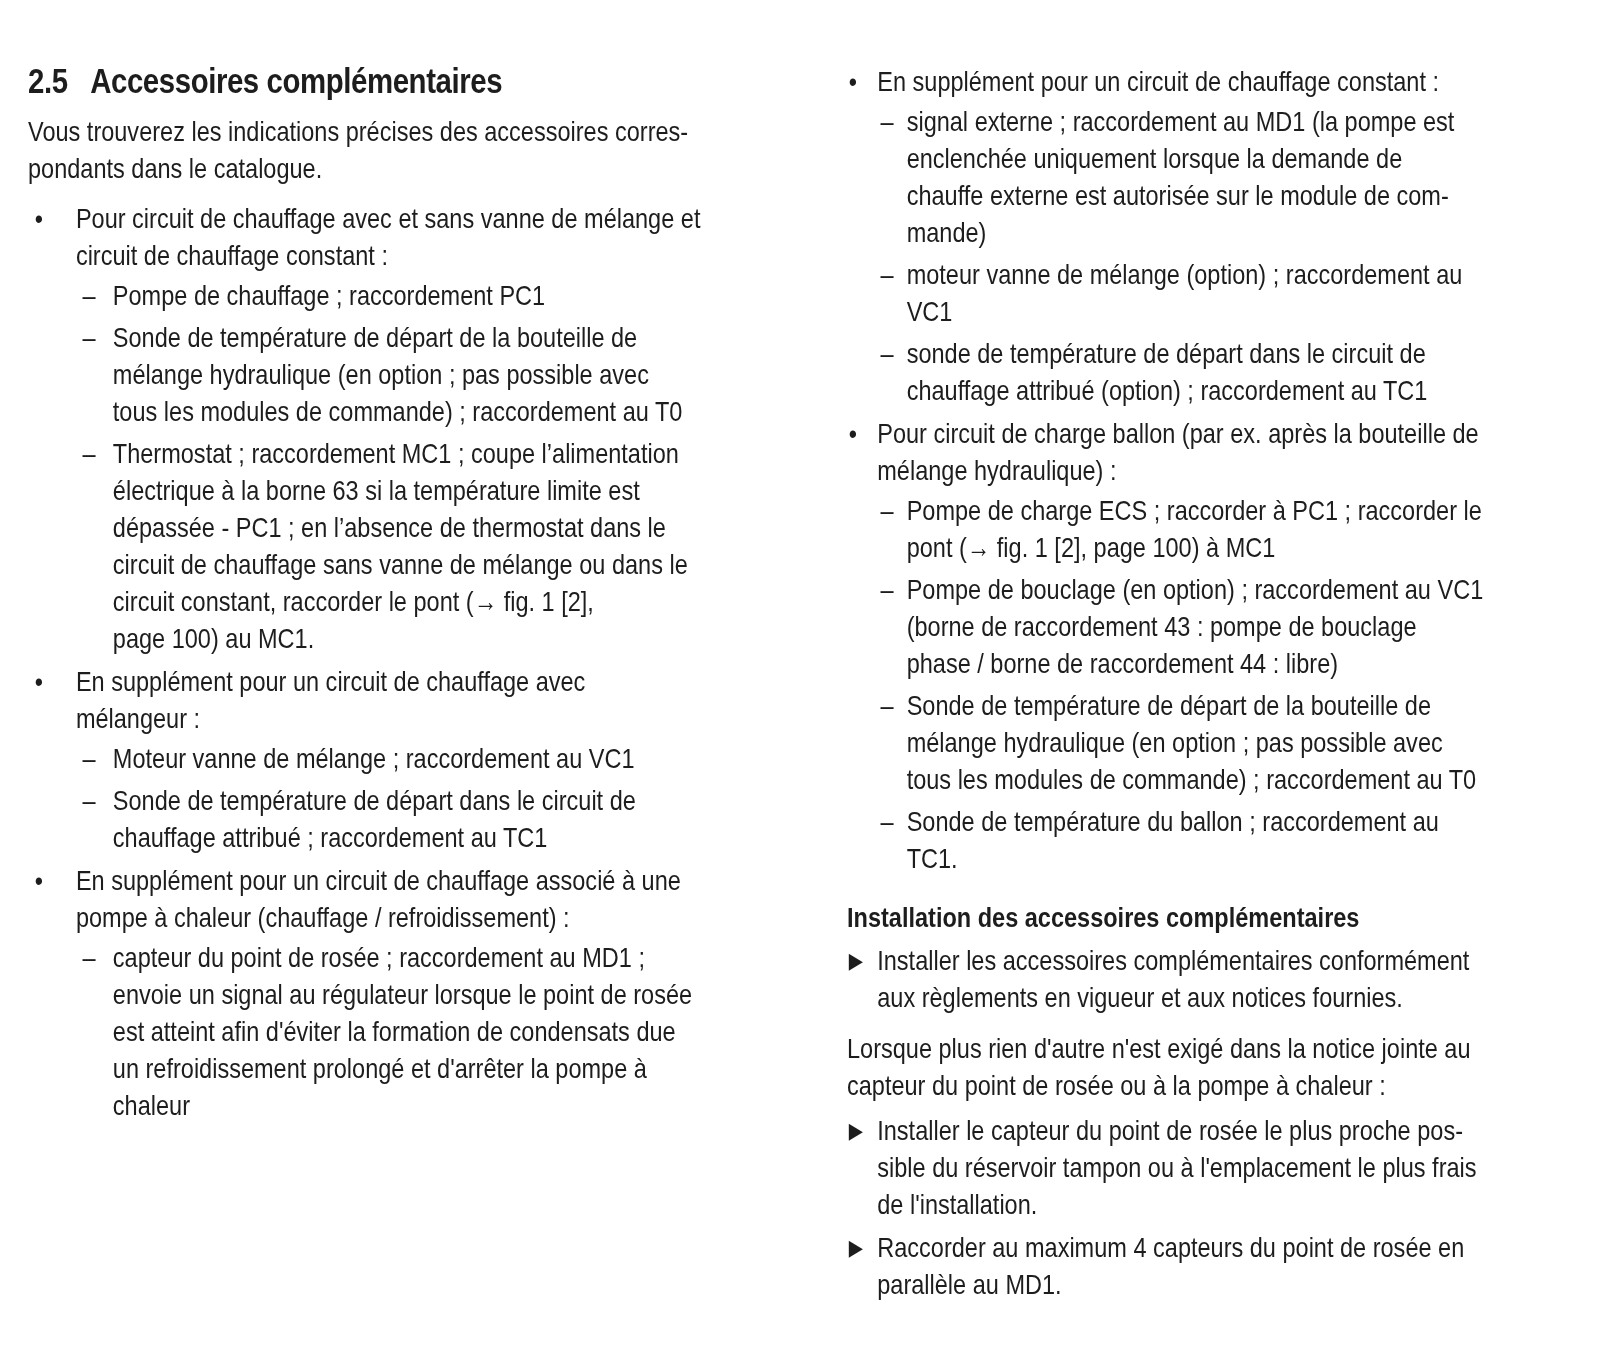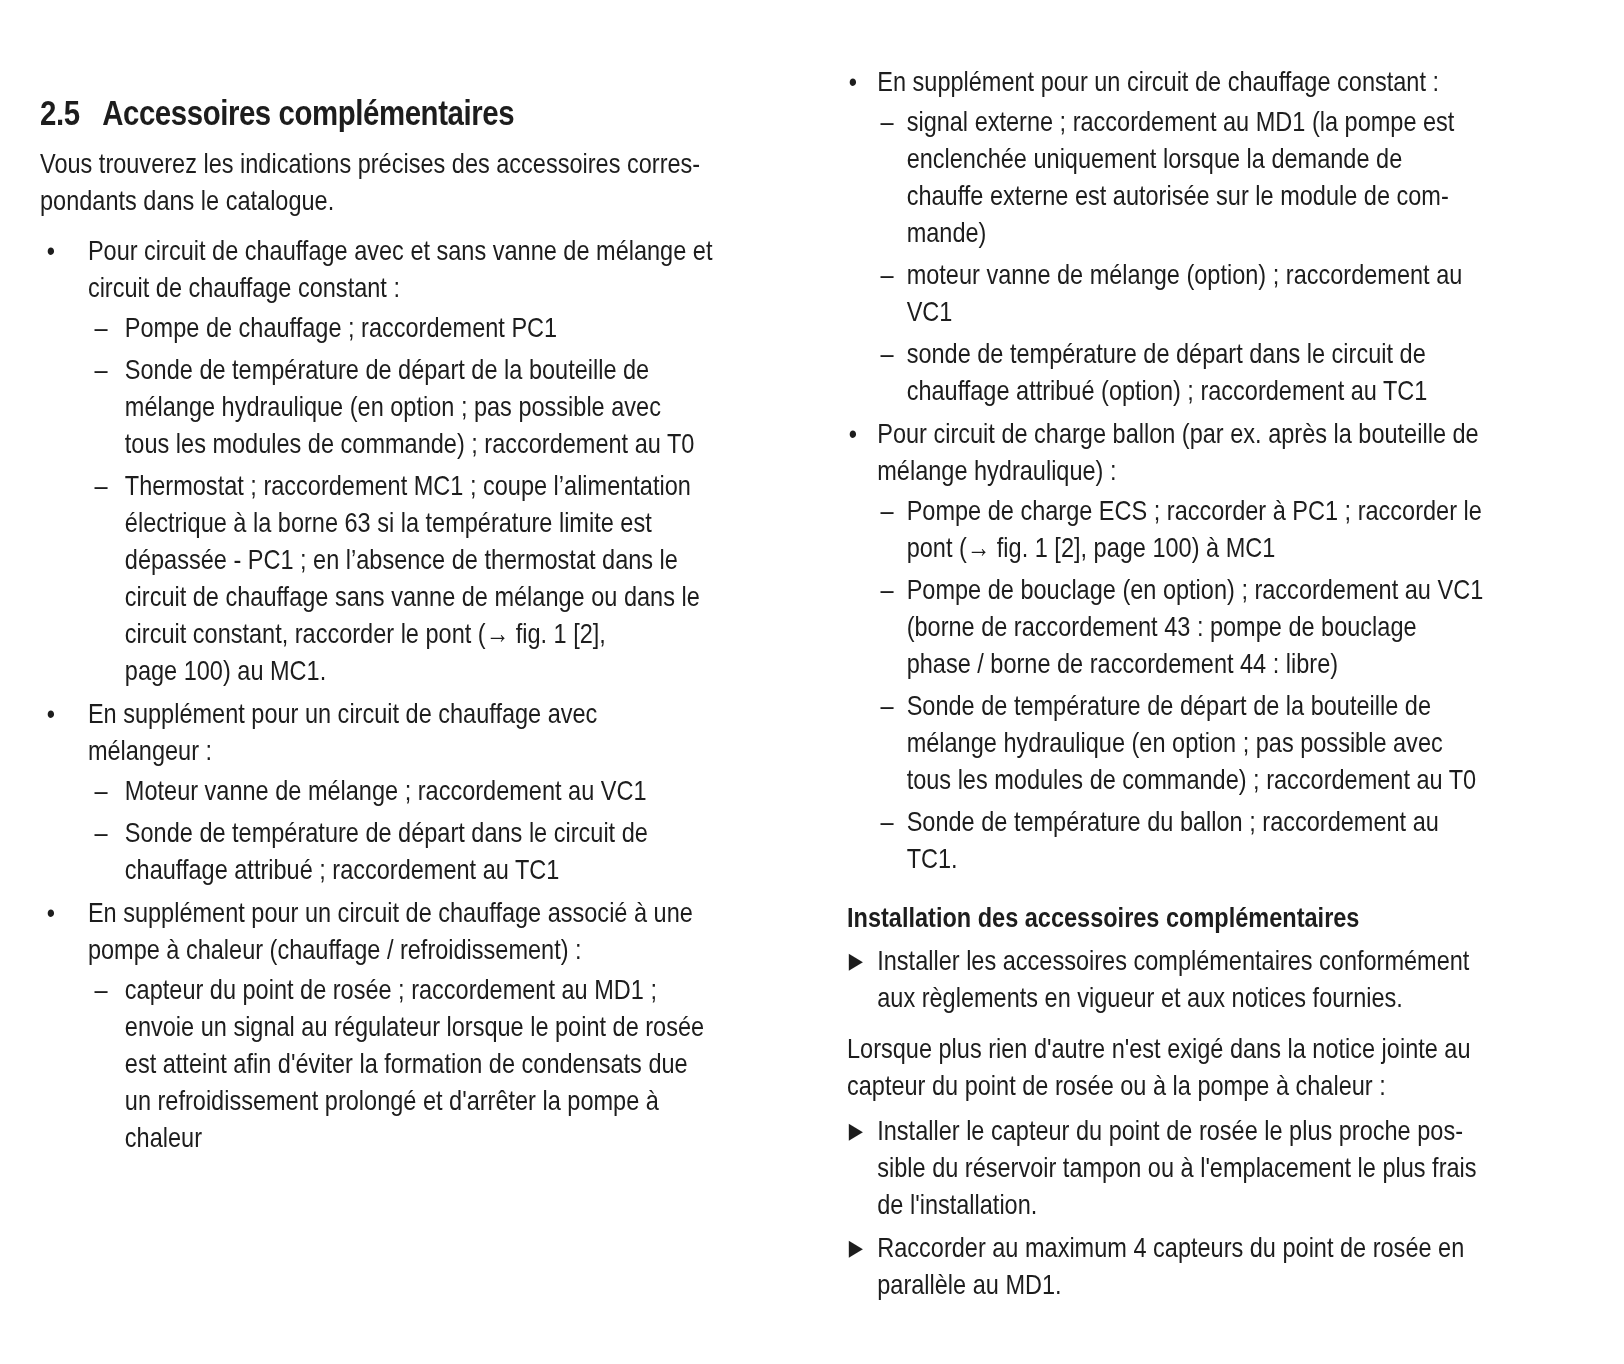--- a/index.html
+++ b/index.html
@@ -5,21 +5,21 @@
   html, body { margin: 0; padding: 0; }
   body {
     width: 1624px; height: 1364px;
     position: relative;
     background: #ffffff;
     font-family: "Liberation Sans", "DejaVu Sans", sans-serif;
     color: #1d1d1d;
     overflow: hidden;
   }
   .col { position: absolute; }
-  .col-left  { left: 40px;  top: 58px; margin-top: 32px; }
+  .col-left  { left: 28px;  top: 58px; }
   .col-right { left: 847px; top: 63px; }
   
   .col-inner {
     width: 870px;
     transform: scaleX(0.84);
     transform-origin: 0 0;
     font-size: 28px;
     line-height: 37px;
   }
   .h1 {

